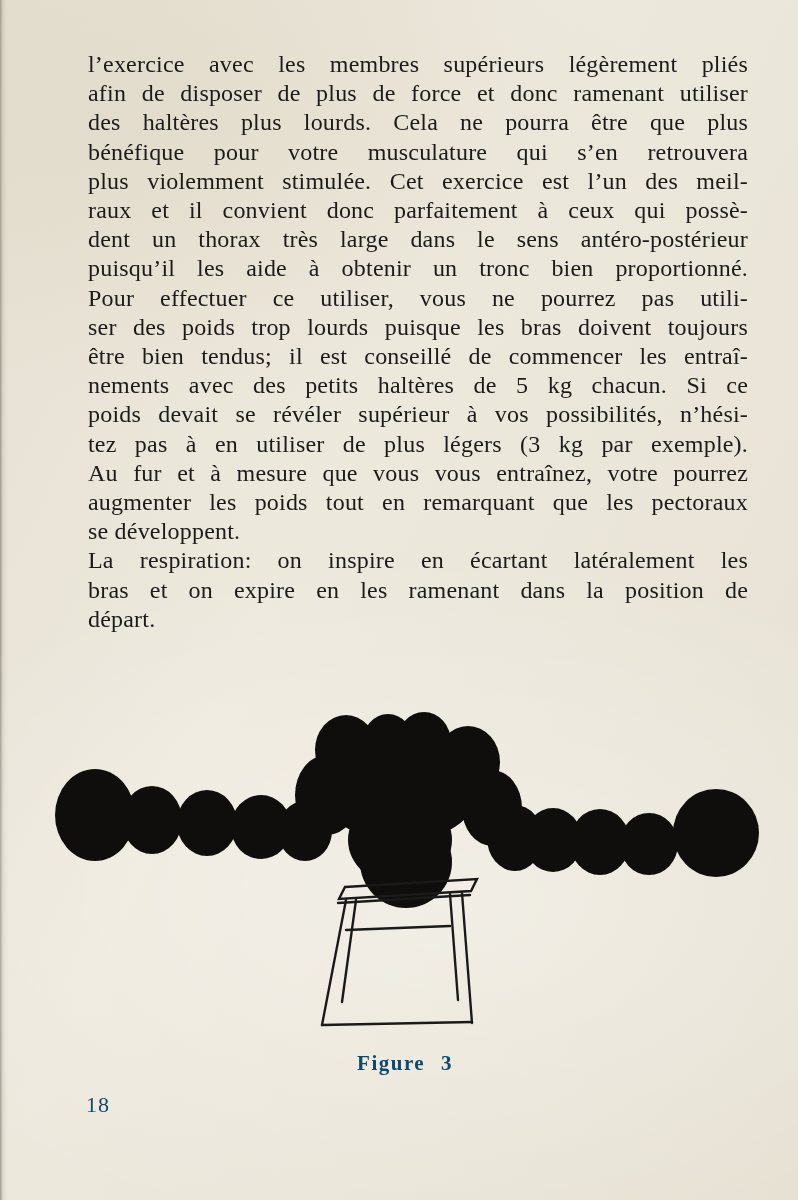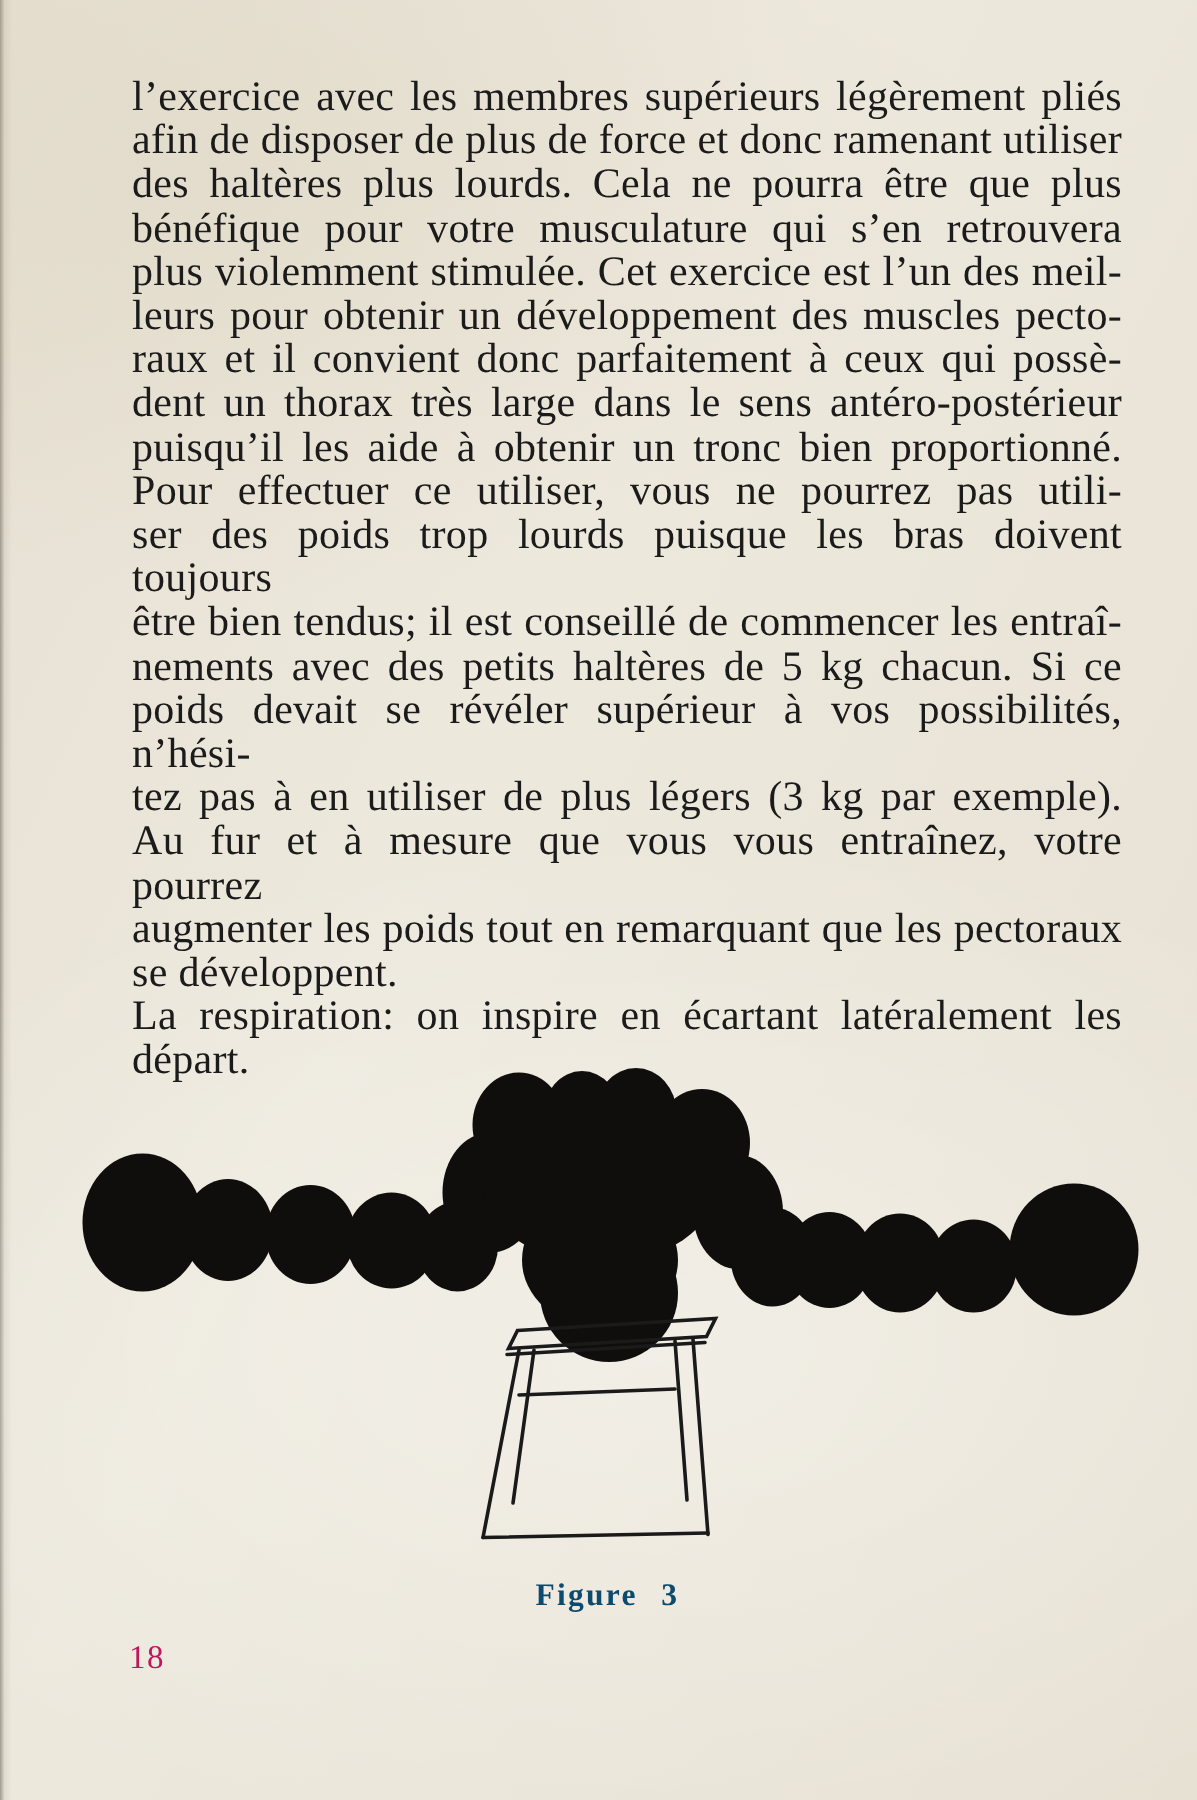--- a/index.html
+++ b/index.html
@@ -16,21 +16,21 @@
     background:
       radial-gradient(ellipse 900px 500px at 55% 75%, rgba(255,255,255,0.35), rgba(255,255,255,0) 70%),
       radial-gradient(ellipse 700px 400px at 20% 10%, rgba(210,200,175,0.25), rgba(210,200,175,0) 70%),
       linear-gradient(to right, rgba(70,62,50,0.45) 0px, rgba(70,62,50,0.08) 3px, rgba(70,62,50,0) 8px),
       linear-gradient(115deg, rgba(190,180,158,0.12) 0%, rgba(255,255,255,0.10) 40%, rgba(190,180,158,0.10) 100%);
   }
   .body-text {
     position:absolute;
     left:88px; top:50px; width:660px;
     color:#1b1b1b;
-    font-size:28px;
+    font-size:24px;
     line-height:29.2px;
     letter-spacing:0.2px;
   }
   .line {
     text-align:justify;
     -moz-text-align-last:justify;
     text-align-last:justify;
     white-space:normal;
   }
   .line.short {
@@ -46,50 +46,50 @@
     font-size:21px;
     font-weight:bold;
     color:#0c4a6e;
     letter-spacing:1.5px;
     word-spacing:9px;
   }
   .page-number {
     position:absolute;
     left:86px; top:1092px;
     font-size:22px;
-    color:#be185d;
+    color:#0c4a6e;
     letter-spacing:1px;
     font-family:Liberation Serif, serif;
   }
 </style>
 </head>
 <body>
 
 <div class="paper"></div>
 
 <div class="body-text">
   <div class="line">l’exercice avec les membres supérieurs légèrement pliés</div>
   <div class="line">afin de disposer de plus de force et donc ramenant utiliser</div>
   <div class="line">des haltères plus lourds. Cela ne pourra être que plus</div>
   <div class="line">bénéfique pour votre musculature qui s’en retrouvera</div>
   <div class="line">plus violemment stimulée. Cet exercice est l’un des meil-</div>
-  <div class="line">leurs pour obtenir un développement des muscles pecto-</div>
   <div class="line">raux et il convient donc parfaitement à ceux qui possè-</div>
   <div class="line">dent un thorax très large dans le sens antéro-postérieur</div>
   <div class="line">puisqu’il les aide à obtenir un tronc bien proportionné.</div>
   <div class="line">Pour effectuer ce utiliser, vous ne pourrez pas utili-</div>
   <div class="line">ser des poids trop lourds puisque les bras doivent toujours</div>
   <div class="line">être bien tendus; il est conseillé de commencer les entraî-</div>
   <div class="line">nements avec des petits haltères de 5 kg chacun. Si ce</div>
   <div class="line">poids devait se révéler supérieur à vos possibilités, n’hési-</div>
   <div class="line">tez pas à en utiliser de plus légers (3 kg par exemple).</div>
   <div class="line">Au fur et à mesure que vous vous entraînez, votre pourrez</div>
   <div class="line">augmenter les poids tout en remarquant que les pectoraux</div>
   <div class="line short">se développent.</div>
   <div class="line">La respiration: on inspire en écartant latéralement les</div>
+  <div class="line">bras et on expire en les ramenant dans la position de</div>
   <div class="line short">départ.</div>
 </div>
 
 <div class="figure-wrap">
   <svg width="798" height="340" viewBox="0 0 798 340">
     <g fill="#0f0e0c" stroke="none">
 
       <ellipse cx="95" cy="115" rx="40" ry="46"></ellipse>
 
       <ellipse cx="152" cy="120" rx="30" ry="34"></ellipse>

